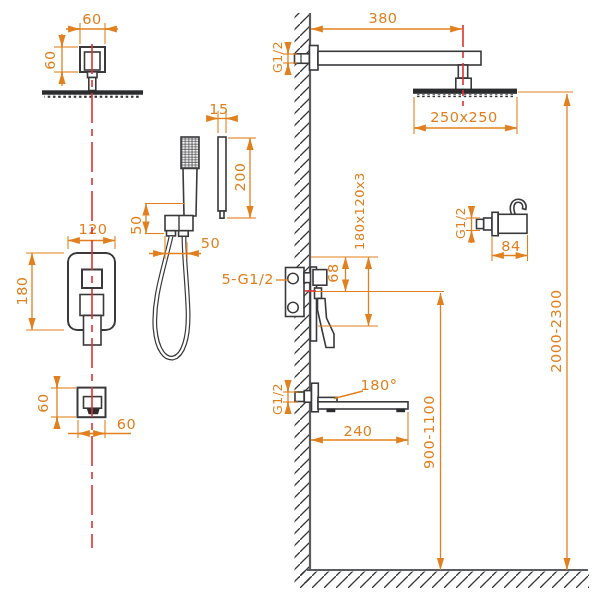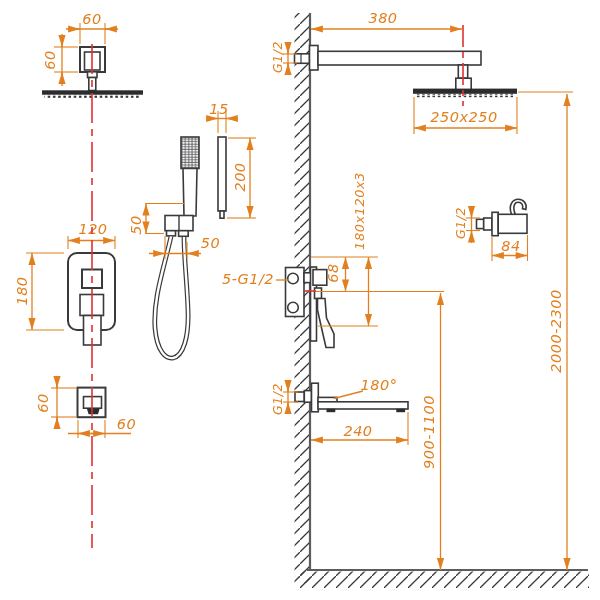--- a/index.html
+++ b/index.html
@@ -1,16 +1,16 @@
 <!DOCTYPE html>
 <html><head>
 <meta charset="utf-8">
 <style>
   html,body{margin:0;padding:0;background:#ffffff;}
-  .stage{width:600px;height:600px;position:relative;background:#ffffff;overflow:hidden;font-style:italic;}
+  .stage{width:600px;height:600px;position:relative;background:#ffffff;overflow:hidden;}
   svg{display:block;}
   text{font-family:"DejaVu Sans","Liberation Sans",sans-serif;fill:#E2801F;letter-spacing:.5px;}
   .t14{font-size:14.5px;}
   .t13{font-size:13px;}
   .t12{font-size:12.5px;}
   .dim{stroke:#E2801F;stroke-width:1.3;fill:none;}
   .ext{stroke:#E2801F;stroke-width:1.1;fill:none;}
   .part{stroke:#3A3A3C;stroke-width:1.6;fill:#ffffff;}
   .part2{stroke:#3A3A3C;stroke-width:2;fill:#ffffff;}
   .dark{fill:#2B2C2E;stroke:none;}

